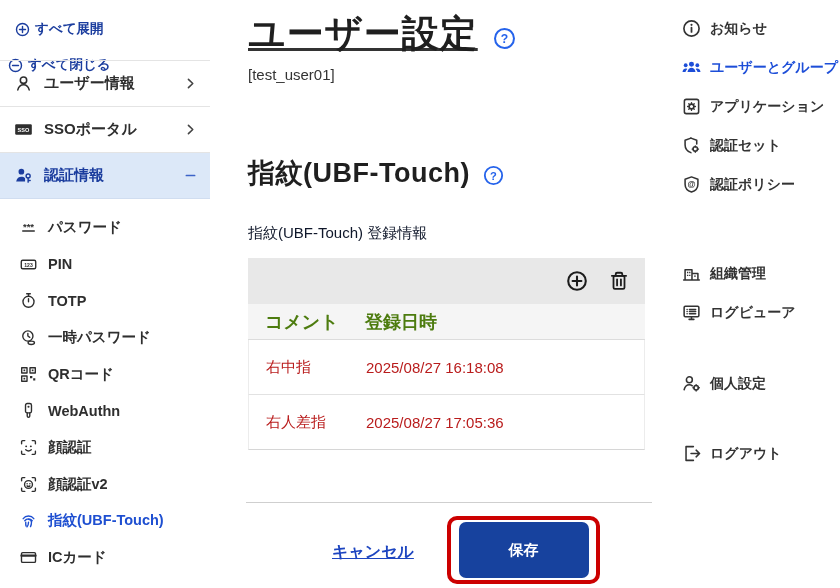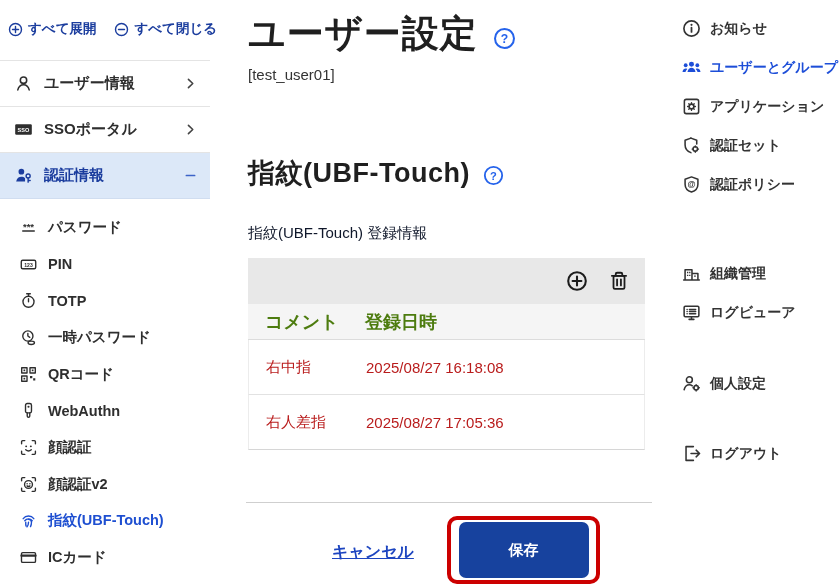--- a/index.html
+++ b/index.html
@@ -9,42 +9,42 @@
     font-family: "Liberation Sans", sans-serif;
     background: #ffffff;
     color: #333;
     overflow: hidden;
   }
   .icon { display:inline-flex; flex:none; }
   .icon svg { width:100%; height:100%; display:block; }
 
   
   #left-sidebar { position:absolute; left:0; top:0; width:210px; height:588px; background:#fff; }
-  .expand-row { position:absolute; top:20px; left:8px; display:flex; gap:18px; align-items:center; }
+  .expand-row { position:absolute; top:20px; left:8px; display:flex; gap:18px; align-items:center;flex-direction:column; }
   .expand-link { display:flex; gap:5px; align-items:center; color:#1b3d9e; font-weight:bold; font-size:13.5px; cursor:pointer; white-space:nowrap; }
   .expand-link .icon { width:15px; height:15px; color:#1b3d9e; }
 
   #nav-main { position:absolute; top:60px; left:0; width:210px; border-top:1px solid #e4e4e4; }
   .nav-item { display:flex; align-items:center; gap:11px; height:46px; padding:0 12px 0 14px;
               border-bottom:1px solid #e4e4e4; font-size:15px; font-weight:bold; color:#2e2e2e; cursor:pointer; }
   .nav-item .icon { width:19px; height:19px; color:#2e2e2e; }
   .nav-item .trail { margin-left:auto; width:15px; height:15px; color:#444; }
   .nav-item.active { background:#dce8f8; color:#1b3d9e; border-bottom-color:#d0ddf0; }
   .nav-item.active .icon { color:#1b3d9e; }
   .nav-item.active .trail { color:#3c63c8; }
 
   #nav-sub { position:absolute; top:209px; left:0; width:210px; }
   .sub-item { display:flex; align-items:center; gap:11px; height:36.7px; padding:0 8px 0 20px;
               font-size:14.5px; font-weight:bold; color:#2e2e2e; cursor:pointer; white-space:nowrap; }
   .sub-item .icon { width:17px; height:17px; color:#2e2e2e; }
   .sub-item.active { color:#1e4fd1; }
   .sub-item.active .icon { color:#1e4fd1; }
 
   
-  .title-row { position:absolute; left:248px; top:10px; display:flex; align-items:center; gap:15px; }
+  .title-row { position:absolute; left:248px; top:10px; display:flex; align-items:center; gap:15px;text-decoration:underline; }
   .title-row h1 { font-size:37px; font-weight:900; color:#1f1f1f; letter-spacing:1px; line-height:1.3; }
   .help-icon { width:23px; height:23px; color:#2563eb; margin-top:8px; cursor:pointer; }
   #subtitle { position:absolute; left:248px; top:66px; font-size:15px; color:#333; }
 
   .section-row { position:absolute; left:248px; top:155px; display:flex; align-items:center; gap:13px; }
   .section-row h2 { font-size:27px; font-weight:900; color:#1f1f1f; letter-spacing:0.5px; }
   .help-icon.small { width:21px; height:21px; margin-top:4px; }
   #table-label { position:absolute; left:248px; top:224px; font-size:15px; color:#0f172a; }
 
   .tbl { position:absolute; left:248px; top:258px; width:397px; }

